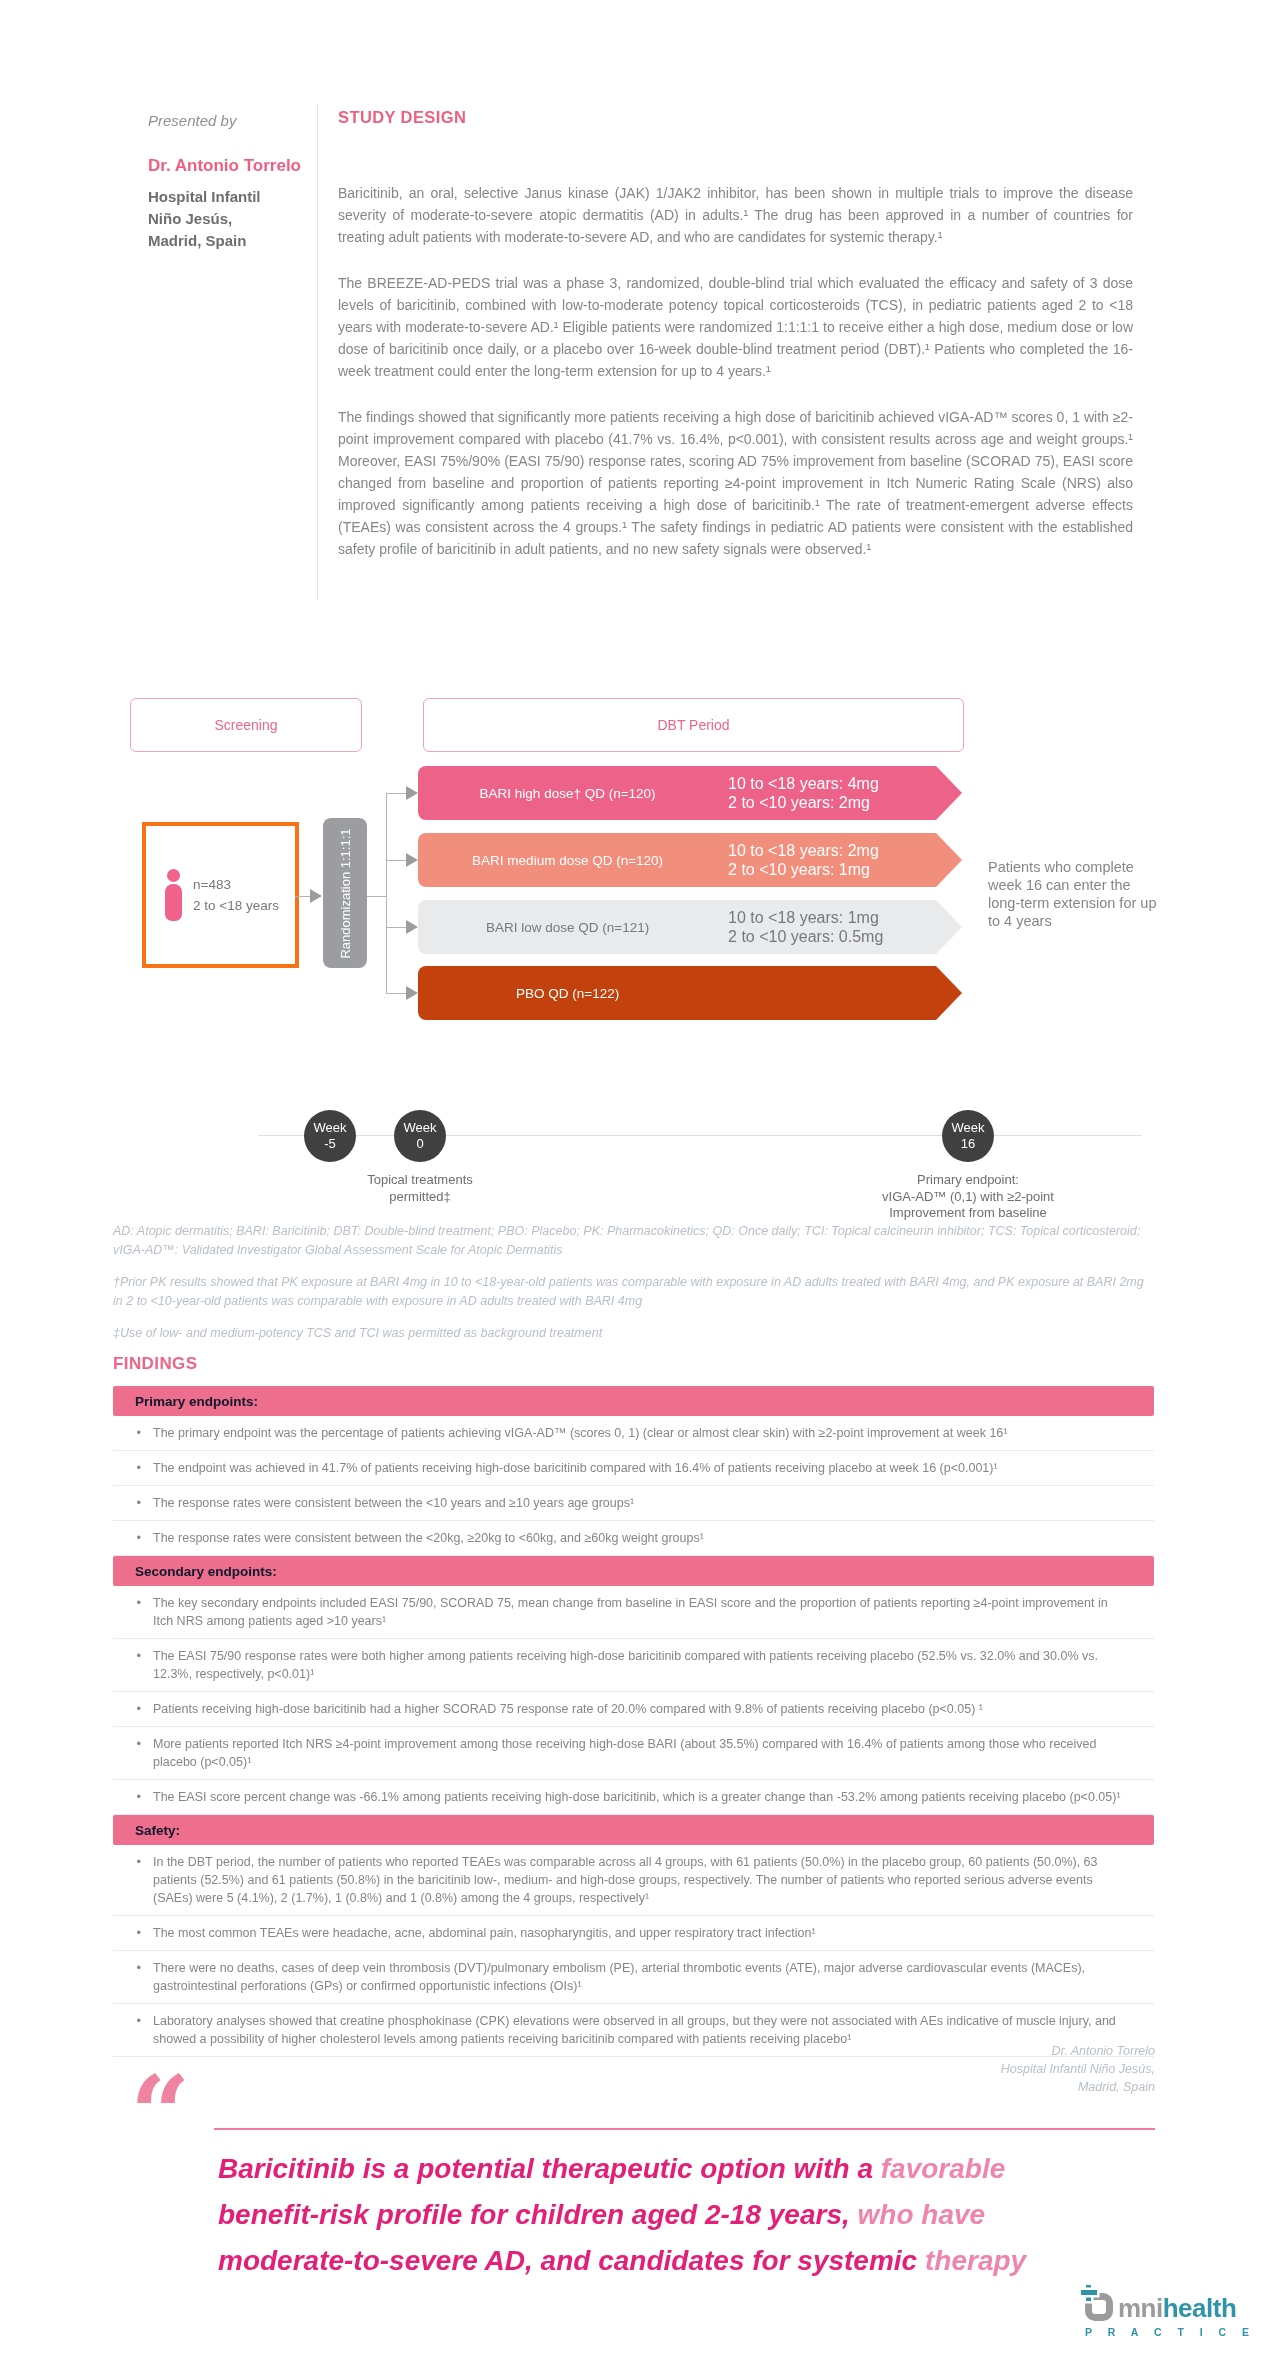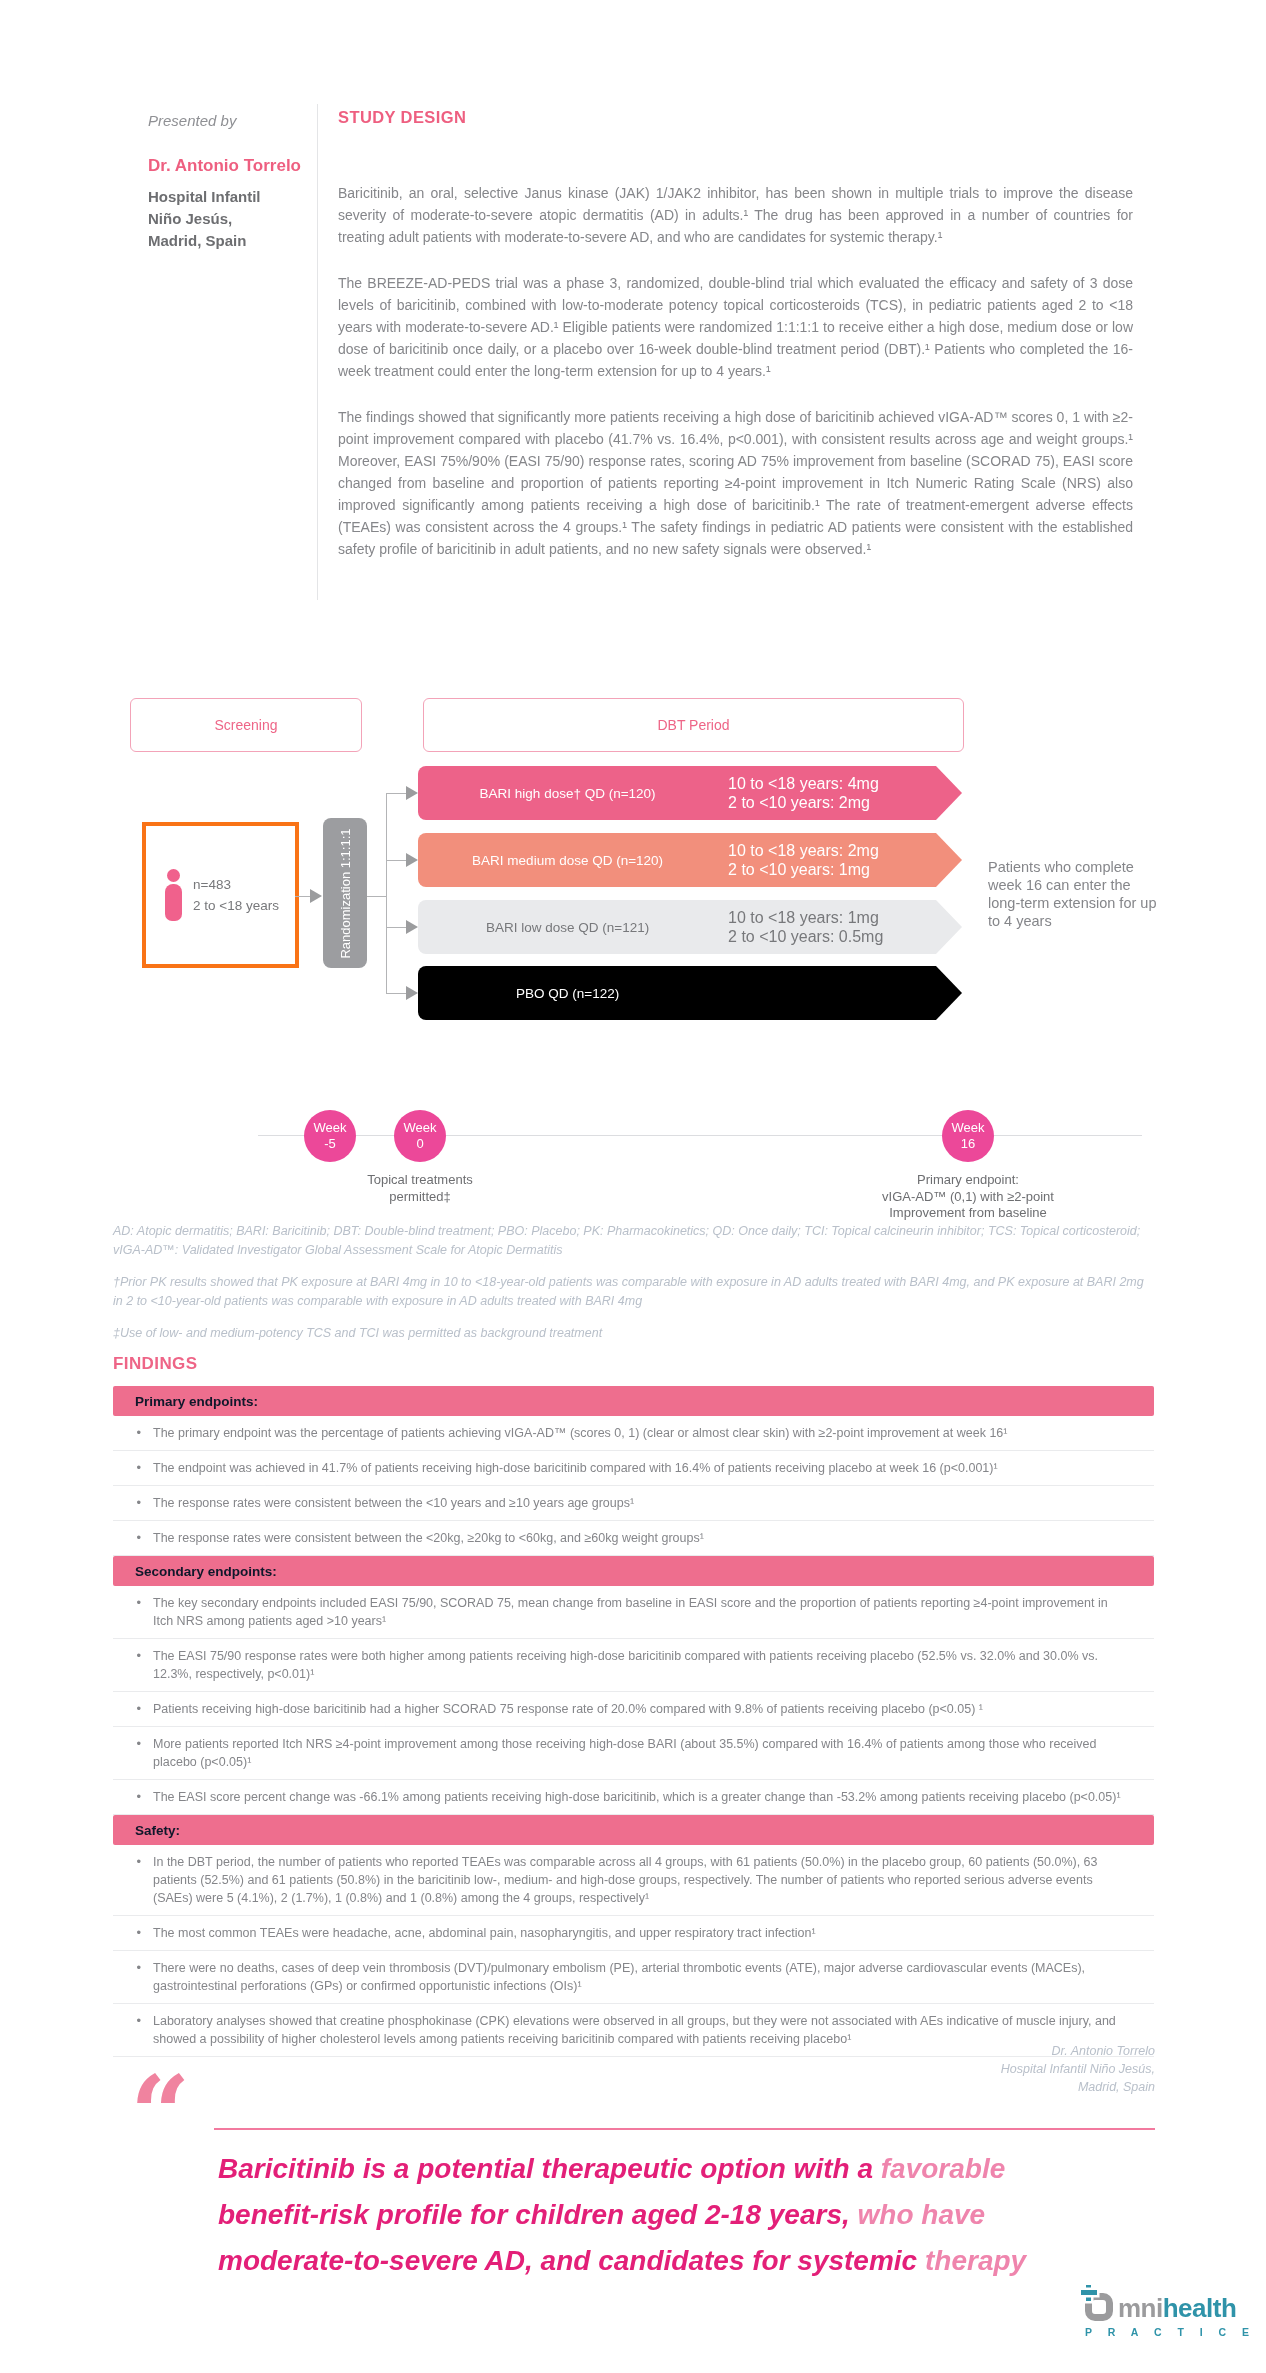--- a/index.html
+++ b/index.html
@@ -35,26 +35,26 @@
          clip-path:polygon(0 0, calc(100% - 26px) 0, 100% 50%, calc(100% - 26px) 100%, 0 100%);
          border-radius:8px 0 0 8px; }
   .arm .arm-label { position:absolute; left:0; width:55%; top:50%; transform:translateY(-50%);
                     text-align:center; font-size:13.5px; color:#fff; }
   .arm .arm-dose { position:absolute; left:57%; top:50%; transform:translateY(-50%);
                    font-size:16px; line-height:19px; color:#fff; }
   .arm-high { background:#ed6289; }
   .arm-med  { background:#f28f7c; }
   .arm-low  { background:#e9eaec; }
   .arm-low .arm-label, .arm-low .arm-dose { color:#77787b; }
-  .arm-pbo  { background:#000000; }
+  .arm-pbo  { background:#c2410c; }
   .side-note { left:988px; top:858px; width:178px; font-size:14.5px; line-height:18px; color:#85868a; }
 
   
   .tl-line { left:258px; top:1135px; width:884px; height:1px; background:#dcdde0; }
-  .week-circle { width:52px; height:52px; border-radius:50%; background:#ec4899; color:#fff;
+  .week-circle { width:52px; height:52px; border-radius:50%; background:#404040; color:#fff;
                  display:flex; flex-direction:column; align-items:center; justify-content:center;
                  font-size:13px; line-height:16px; top:1110px; }
   .tl-caption { font-size:13px; line-height:16.5px; color:#6d6e71; text-align:center; top:1172px; }
 
   
   .footnotes { left:113px; top:1222px; width:1041px; font-style:italic; font-size:12.5px; line-height:19px; color:#b9c0ca; }
   .footnotes p + p { margin-top:13px; }
 
   
   .findings { left:113px; top:1354px; width:1041px; }

